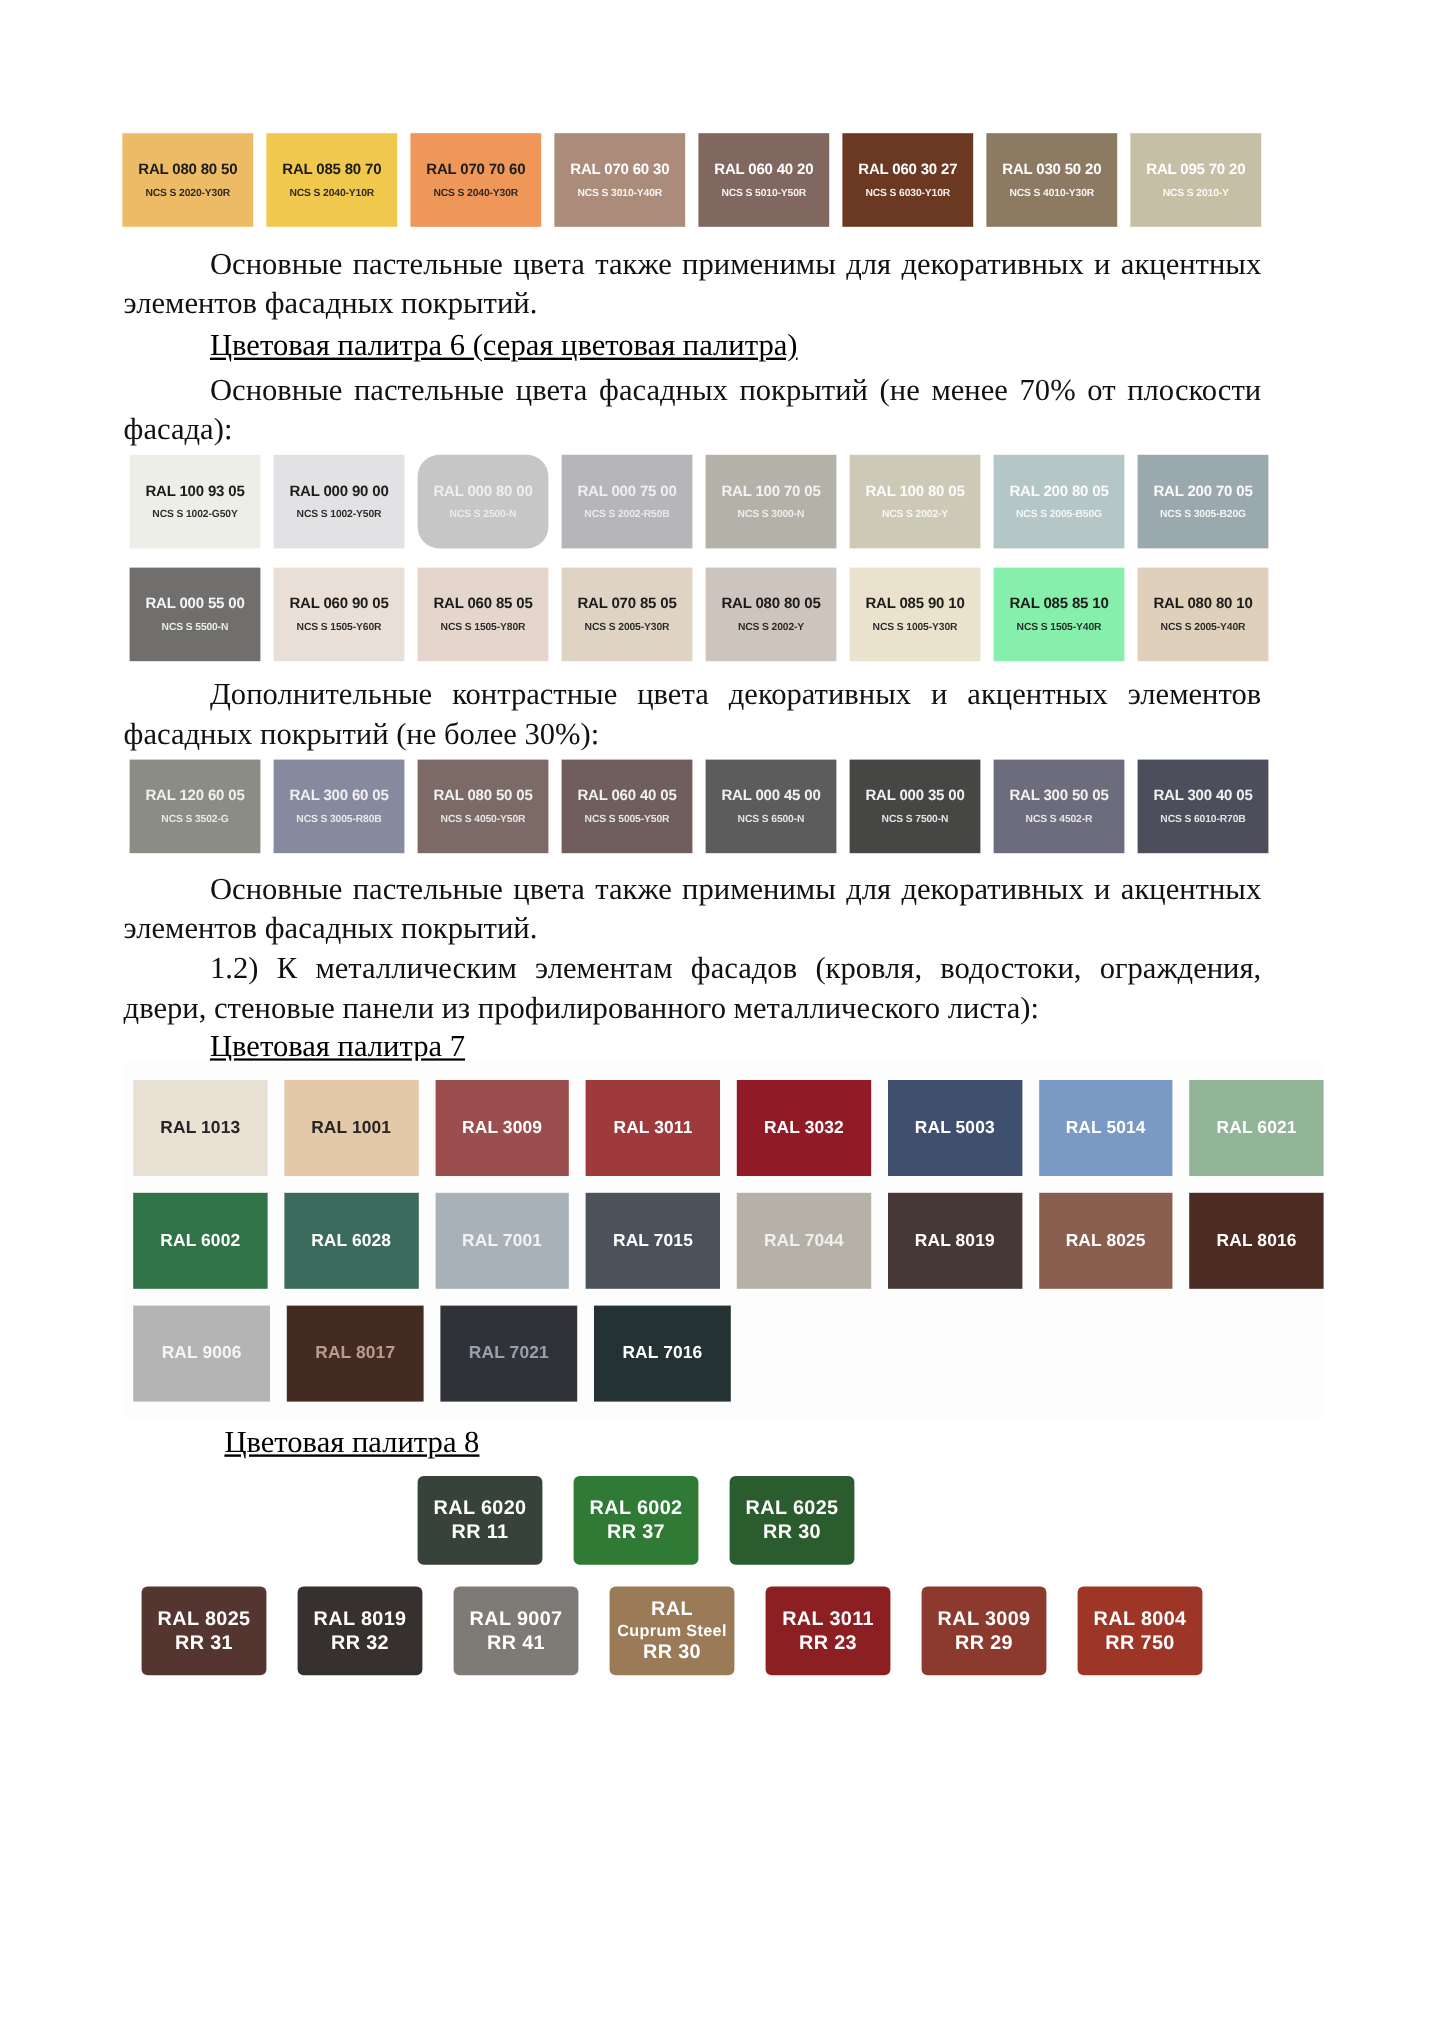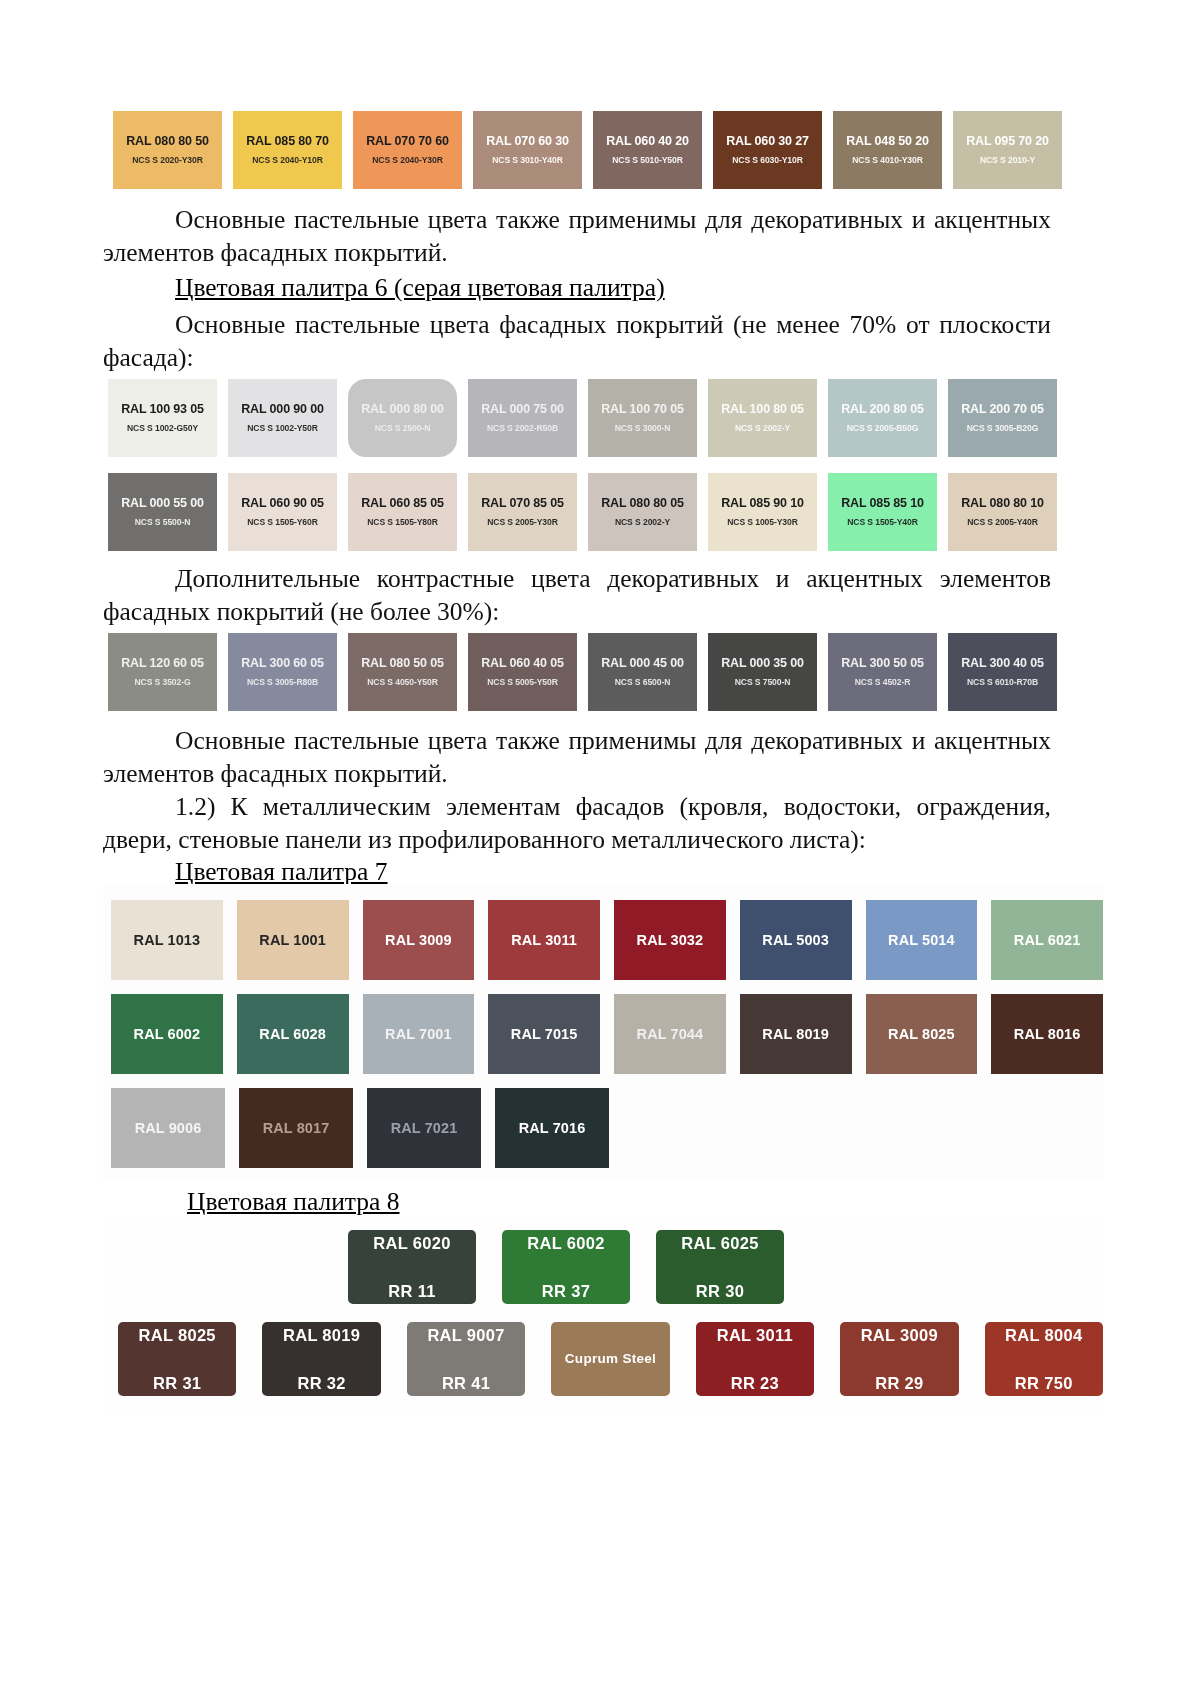--- a/index.html
+++ b/index.html
@@ -109,44 +109,43 @@
     margin-left: 103px;
     padding: 14px 0 16px 0;
   }
   .p8-row {
     display: flex;
     gap: 26px;
   }
   .p8-row.top { padding-left: 245px; margin-bottom: 18px; }
   .p8-row.bottom { padding-left: 15px; }
   .p8 {
-    width: 128px;
+    width: 104px;
     height: 74px;
     border-radius: 5px;
     display: flex;
     flex-direction: column;
     align-items: center;
     justify-content: center;
     font-family: "Liberation Sans", sans-serif;
     font-size: 16.5px;
     font-weight: 700;
     letter-spacing: 0.3px;
     line-height: 1.22;
     text-align: center;
-    gap: 28px;
   }
   .p8 .l2 { font-size: 16.5px; }
   .p8 .small { font-size: 13.5px; font-weight: 700; }
 </style>
 </head>
 <body>
 
 <div class="page">
 
-  <div style="position:absolute;left:113px;top:111px;">
+  <div style="position:absolute;left:102px;top:111px;">
     <div class="swatch-row" id="row-p5">
         <div class="sw" style="background: rgb(237, 187, 101); color: rgb(28, 28, 28);">
           <span class="ral">RAL 080 80 50</span>
           <span class="ncs">NCS S 2020-Y30R</span>
         </div>
         <div class="sw" style="background: rgb(240, 200, 78); color: rgb(28, 28, 28);">
           <span class="ral">RAL 085 80 70</span>
           <span class="ncs">NCS S 2040-Y10R</span>
         </div>
         <div class="sw" style="background: rgb(238, 151, 89); color: rgb(28, 28, 28);">
@@ -159,21 +158,21 @@
         </div>
         <div class="sw" style="background: rgb(128, 103, 95); color: rgb(255, 255, 255);">
           <span class="ral">RAL 060 40 20</span>
           <span class="ncs">NCS S 5010-Y50R</span>
         </div>
         <div class="sw" style="background: rgb(107, 56, 33); color: rgb(255, 255, 255);">
           <span class="ral">RAL 060 30 27</span>
           <span class="ncs">NCS S 6030-Y10R</span>
         </div>
         <div class="sw" style="background: rgb(140, 122, 98); color: rgb(255, 255, 255);">
-          <span class="ral">RAL 048 50 20</span>
+          <span class="ral">RAL 030 50 20</span>
           <span class="ncs">NCS S 4010-Y30R</span>
         </div>
         <div class="sw" style="background: rgb(196, 191, 165); color: rgb(255, 255, 255);">
           <span class="ral">RAL 095 70 20</span>
           <span class="ncs">NCS S 2010-Y</span>
         </div>
       </div>
   </div>
 
   <div style="position:absolute;left:103px;top:203px;width:948px;">

